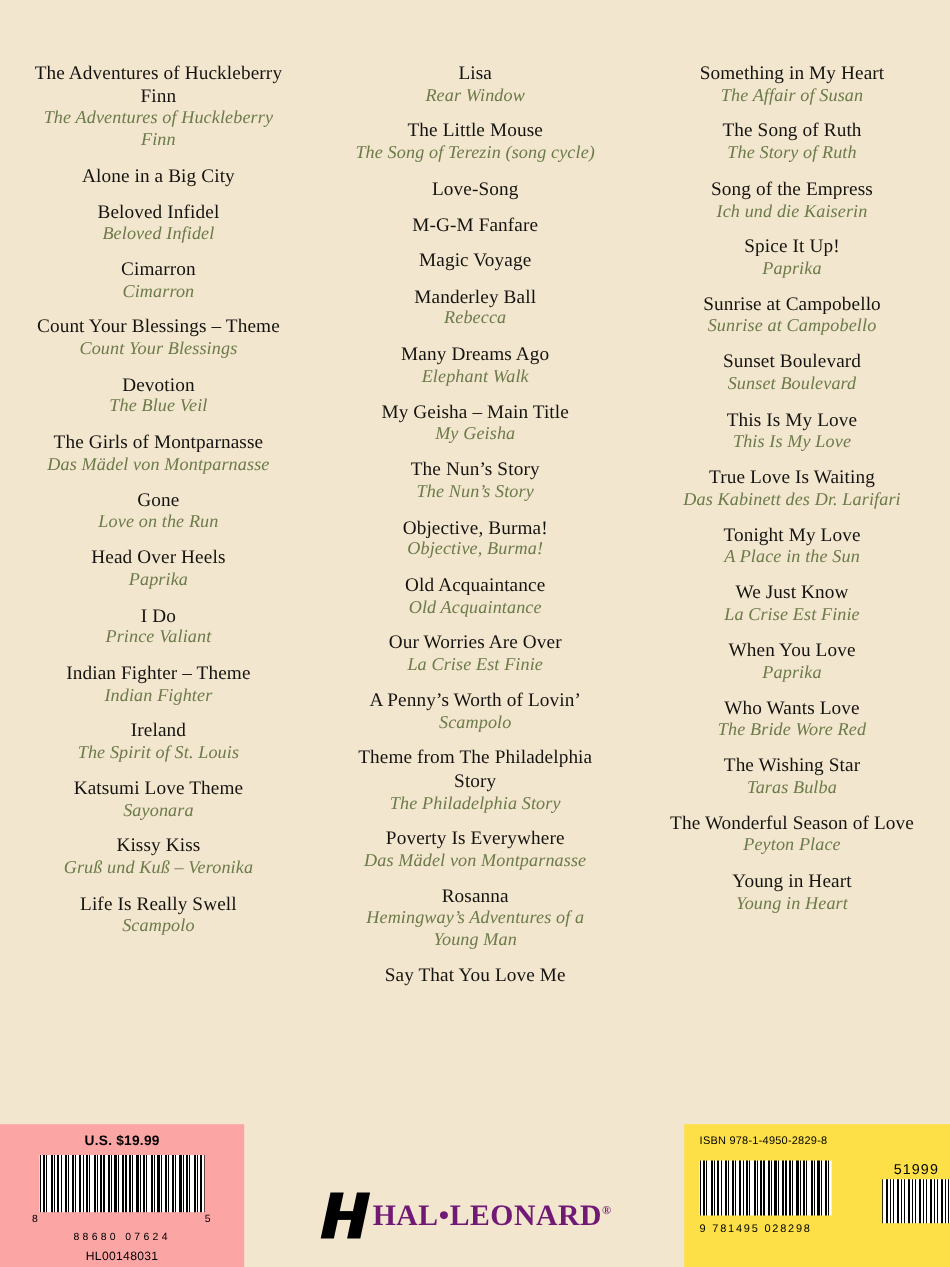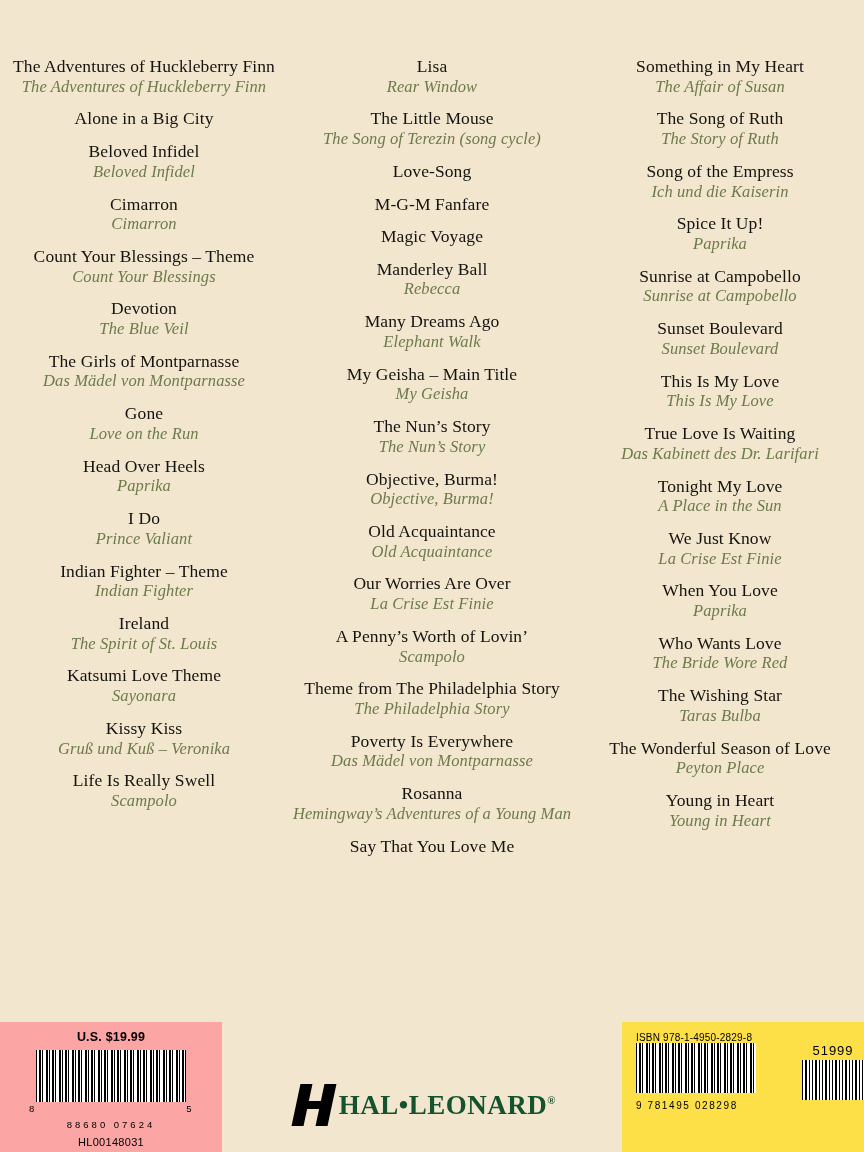--- a/index.html
+++ b/index.html
@@ -25,21 +25,21 @@
     top: 56px;
     left: 0;
     width: 864px;
     display: flex;
     flex-direction: row;
     align-items: flex-start;
   }
   .column {
     width: 288px;
     text-align: center;
-    padding: 0 4px;
+    padding: 0 23px;
     box-sizing: border-box;
   }
   .entry {
     margin-bottom: 12px;
   }
   .title {
     font-size: 17.5px;
     line-height: 1.18;
     color: #15130f;
     letter-spacing: 0.1px;
@@ -122,21 +122,21 @@
     font-family: "Liberation Sans", sans-serif;
     font-size: 10px;
     color: #000;
     margin: 10px 0 0 14px;
     letter-spacing: 0.2px;
   }
   .isbn-row {
     display: flex;
     align-items: flex-start;
     margin-left: 14px;
-    margin-top: 0;
+    margin-top: 12px;
     gap: 36px;
   }
   .isbn-barcode {
     height: 50px;
     width: 140px;
     background-image: repeating-linear-gradient(
       to right,
       #000 0px, #000 1px, #fff 1px, #fff 3px,
       #000 3px, #000 5px, #fff 5px, #fff 6px,
       #000 6px, #000 7px, #fff 7px, #fff 10px,
@@ -204,21 +204,21 @@
   .logo-mark .bar-c {
     position: absolute;
     left: 6px; top: 17px;
     width: 26px; height: 8px;
     background: #000;
   }
   .logo-text {
     font-family: "Liberation Serif", serif;
     font-size: 27px;
     font-weight: bold;
-    color: #14532d;
+    color: #701a75;
     letter-spacing: 0.5px;
   }
   .logo-text sup {
     font-size: 11px;
     vertical-align: super;
   }
 </style>
 </head>
 <body>
 

